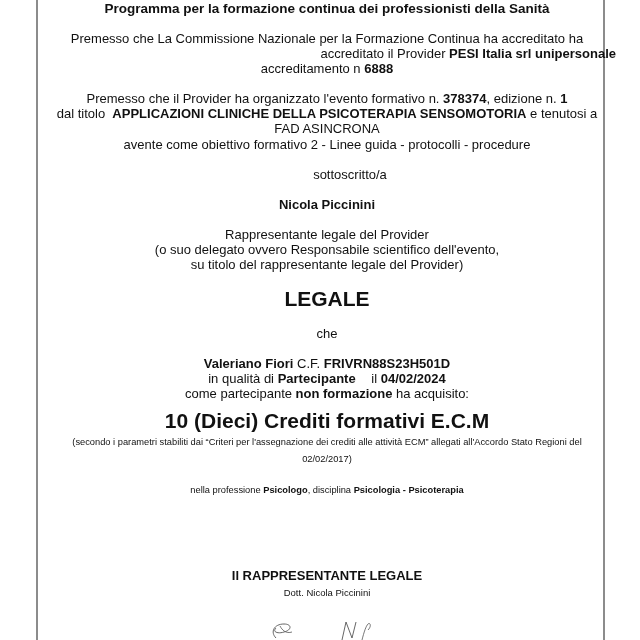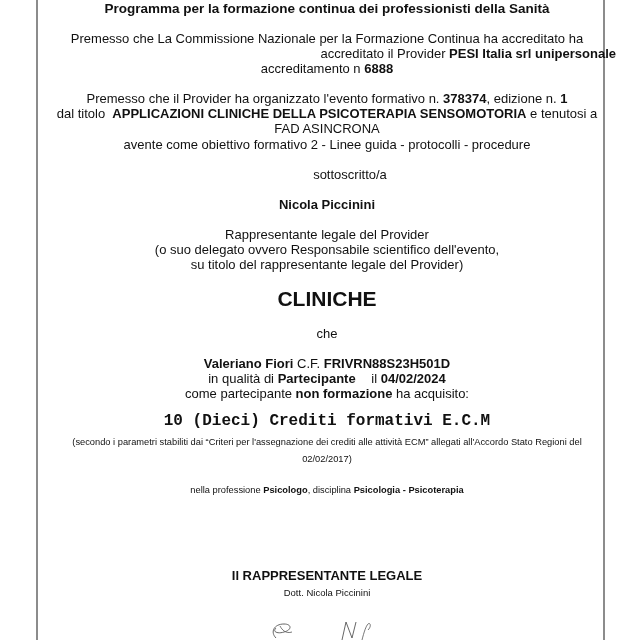--- a/index.html
+++ b/index.html
@@ -29,21 +29,21 @@
       left: 38px;
       width: 578px;
       text-align: center;
       white-space: nowrap;
       font-size: 13px;
       line-height: 16px;
     }
     b { font-weight: bold; }
     .title-line { font-size: 13.5px; font-weight: bold; }
     .attesta { font-size: 21px; font-weight: bold; line-height: 24px; }
-    .credits { font-size: 16px; font-weight: bold; line-height: 24px; font-family: Liberation Mono, monospace; }
+    .credits { font-size: 21px; font-weight: bold; line-height: 24px; }
     .small { font-size: 9.3px; line-height: 12px; }
     .sig-title { font-size: 13px; font-weight: bold; }
     .sig-name { font-size: 9.5px; line-height: 12px; }
     .signature {
       position: absolute;
       left: 262px;
       top: 618px;
       width: 120px;
       height: 22px;
     }
@@ -92,21 +92,21 @@
   <span>Rappresentante legale del Provider</span>
 </div>
 <div class="line" style="top:242px;">
   <span>(o suo delegato ovvero Responsabile scientifico dell'evento,</span>
 </div>
 <div class="line" style="top:257px;">
   <span>su titolo del rappresentante legale del Provider)</span>
 </div>
 
 <div class="line attesta" style="top:287px;">
-  <span>CLINICHE</span>
+  <span>LEGALE</span>
 </div>
 <div class="line" style="top:326px;">
   <span>che</span>
 </div>
 
 <div class="line" style="top:356px;">
   <b>Valeriano Fiori</b><span style="white-space:pre;"> C.F. </span><b>FRIVRN88S23H501D</b>
 </div>
 <div class="line" style="top:371px;">
   <span style="white-space:pre;">in qualità di </span><b>Partecipante</b><span style="white-space:pre;margin-left:12px;"> il </span><b>04/02/2024</b>

